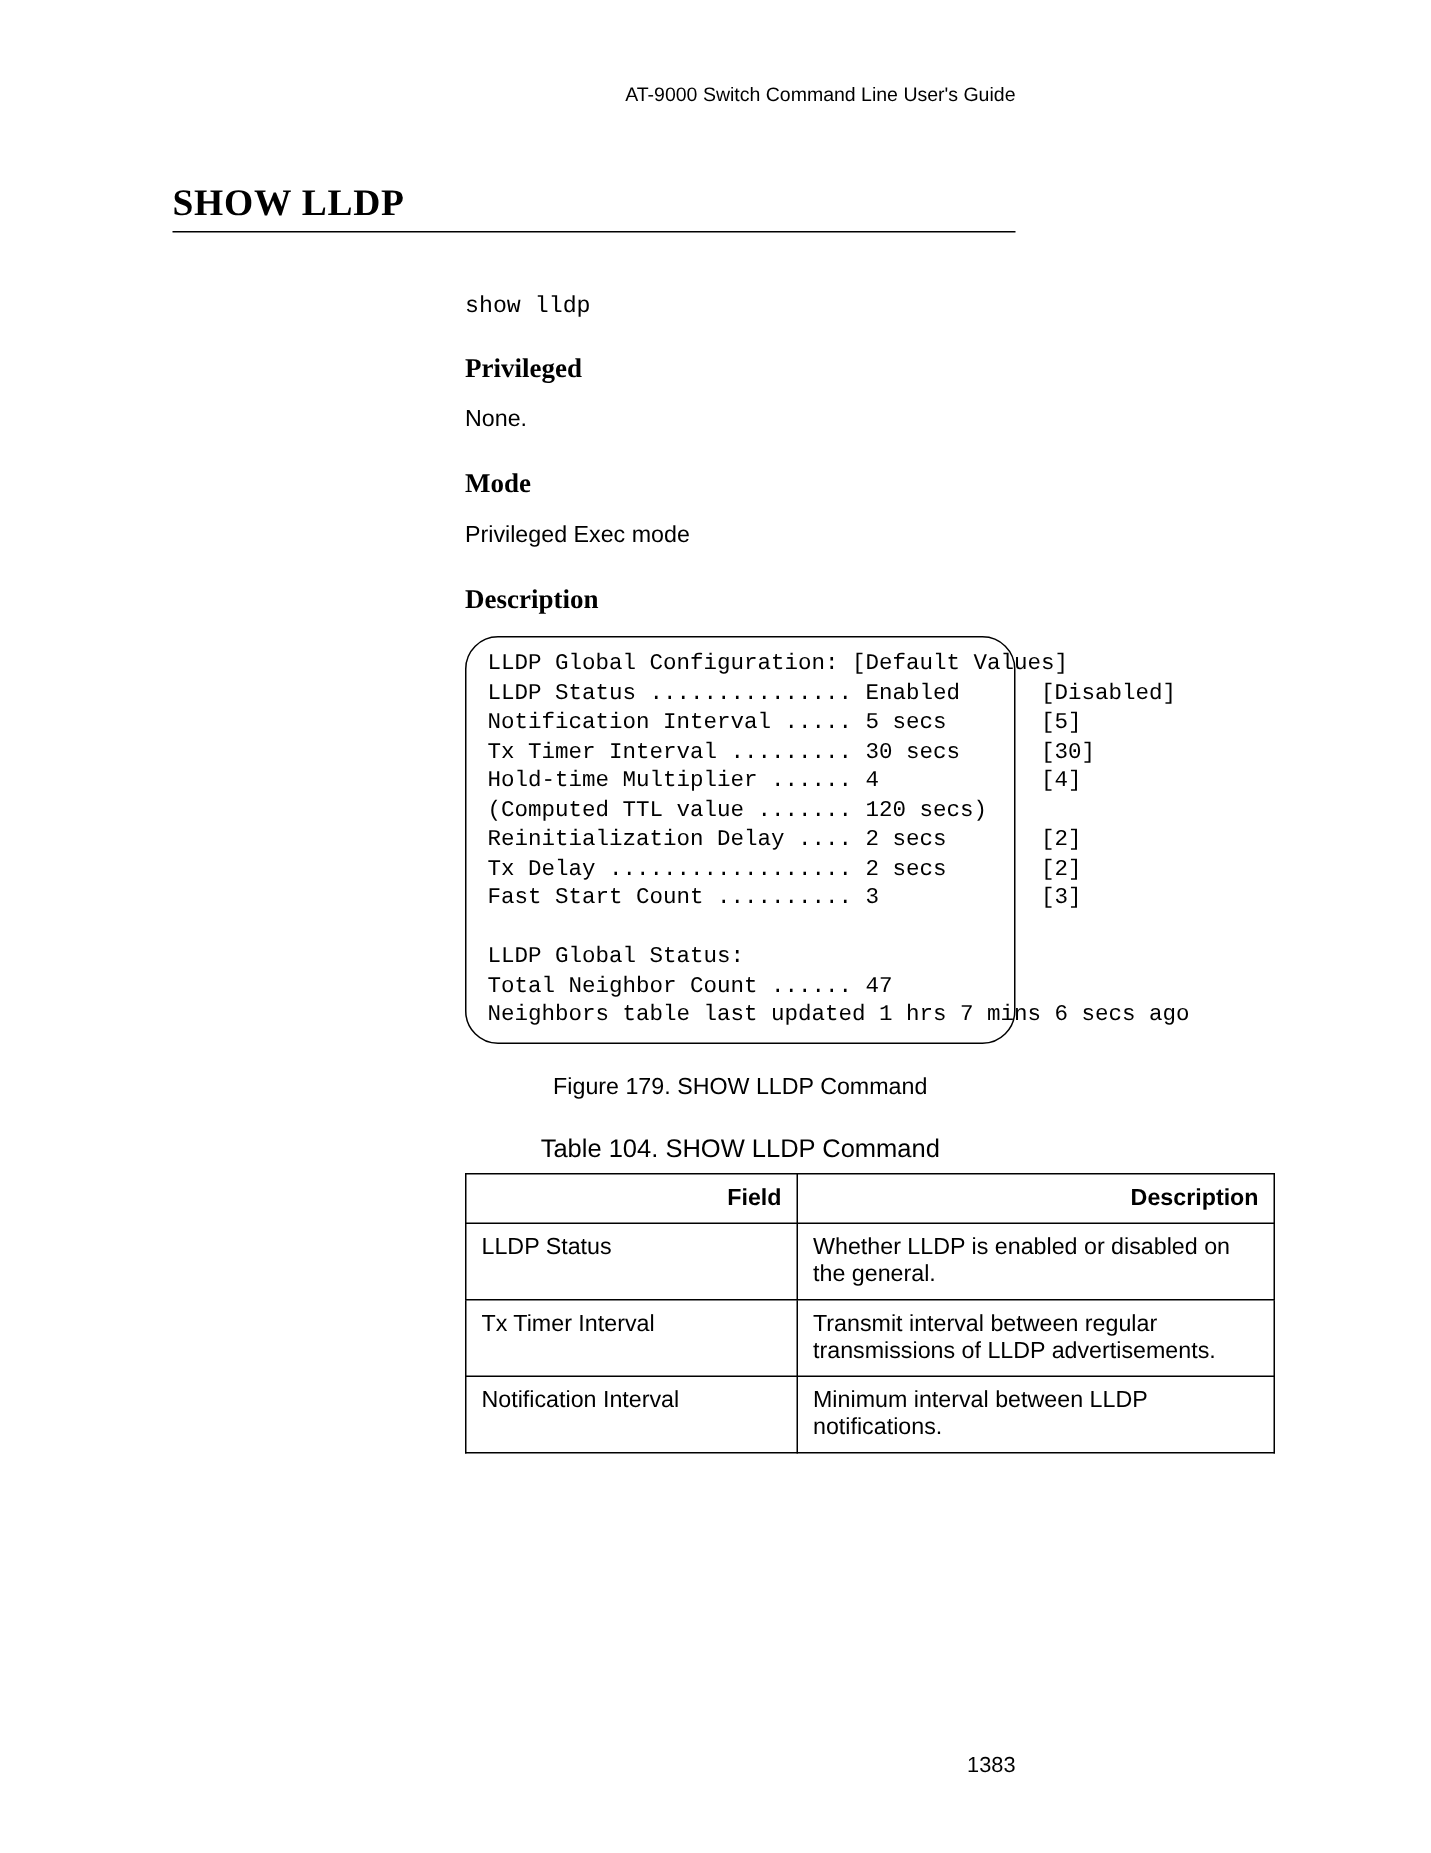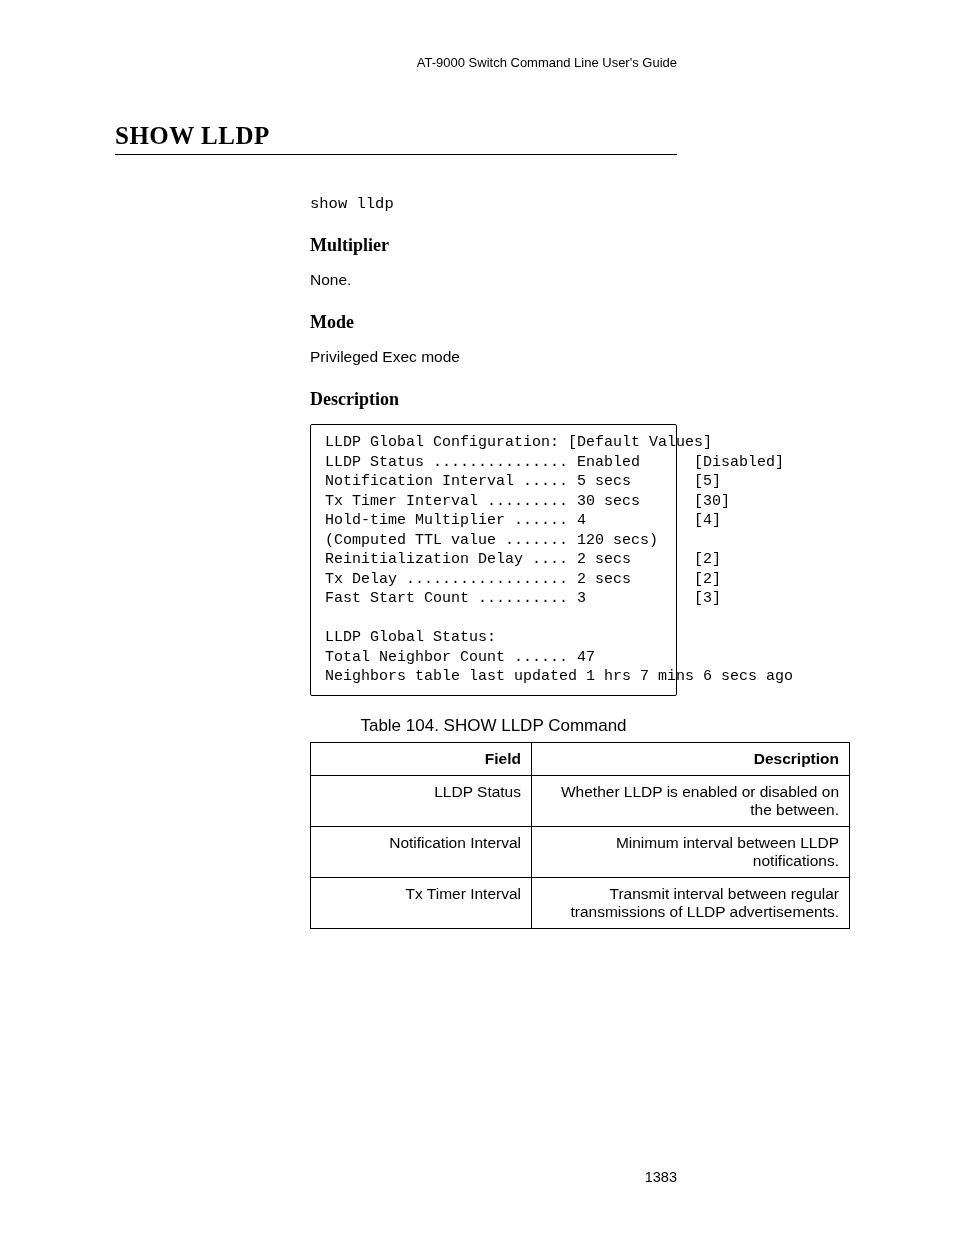--- a/index.html
+++ b/index.html
@@ -48,21 +48,21 @@
     line-height: 1.3;
     margin-bottom: 4px;
   }
   .code-text {
     font-family: "Courier New", Courier, monospace;
     font-size: 15.5px;
     margin-bottom: 4px;
   }
   .output-box {
     border: 1.5px solid #000;
-    border-radius: 2px;
+    border-radius: 22px;
     padding: 8px 14px 8px 14px;
     margin-top: 14px;
     margin-bottom: 20px;
     font-family: "Courier New", Courier, monospace;
     font-size: 15px;
     line-height: 1.3;
     white-space: pre;
   }
   .figure-caption {
     text-align: center;
@@ -79,21 +79,21 @@
   }
   table.cmd-table {
     border-collapse: collapse;
     margin: 0 auto;
     width: 540px;
   }
   table.cmd-table th, table.cmd-table td {
     border: 1.2px solid #000;
     font-family: Arial, Helvetica, sans-serif;
     font-size: 15.5px;
-    text-align: right;
+    text-align: left;
     vertical-align: top;
     padding: 7px 10px;
   }
   table.cmd-table th {
     font-weight: bold;
     text-align: right;
   }
   table.cmd-table td.field-col {
     width: 200px;
   }
@@ -111,21 +111,21 @@
 <div class="page">
 
   <div class="header-right">AT-9000 Switch Command Line User's Guide</div>
 
   <div class="command-title">SHOW LLDP</div>
 
   <div class="content">
 
     <div class="code-text">show lldp</div>
 
-    <div class="section-heading">Multiplier</div>
+    <div class="section-heading">Privileged</div>
     <div class="body-text">None.</div>
 
     <div class="section-heading">Mode</div>
     <div class="body-text">Privileged Exec mode</div>
 
     <div class="section-heading">Description</div>
 
     <div class="output-box">LLDP Global Configuration: [Default Values]
 LLDP Status ............... Enabled      [Disabled]
 Notification Interval ..... 5 secs       [5]
@@ -133,41 +133,42 @@
 Hold-time Multiplier ...... 4            [4]
 (Computed TTL value ....... 120 secs)
 Reinitialization Delay .... 2 secs       [2]
 Tx Delay .................. 2 secs       [2]
 Fast Start Count .......... 3            [3]
 
 LLDP Global Status:
 Total Neighbor Count ...... 47
 Neighbors table last updated 1 hrs 7 mins 6 secs ago</div>
 
+    <div class="figure-caption">Figure 179. SHOW LLDP Command</div>
 
 
     <div class="table-caption">Table 104. SHOW LLDP Command</div>
 
     <table class="cmd-table">
       <tbody>
           <tr>
         <th>Field</th>
         <th>Description</th>
       </tr>
       <tr>
         <td class="field-col">LLDP Status</td>
-        <td>Whether LLDP is enabled or disabled on the between.</td>
+        <td>Whether LLDP is enabled or disabled on the general.</td>
+      </tr>
+      <tr>
+        <td class="field-col">Tx Timer Interval</td>
+        <td>Transmit interval between regular transmissions of LLDP advertisements.</td>
       </tr>
       <tr>
         <td class="field-col">Notification Interval</td>
         <td>Minimum interval between LLDP notifications.</td>
-      </tr>
-      <tr>
-        <td class="field-col">Tx Timer Interval</td>
-        <td>Transmit interval between regular transmissions of LLDP advertisements.</td>
       </tr>
     </tbody>
       </table>
 
   </div>
 
   <div class="page-number">1383</div>
 
 </div>
 

